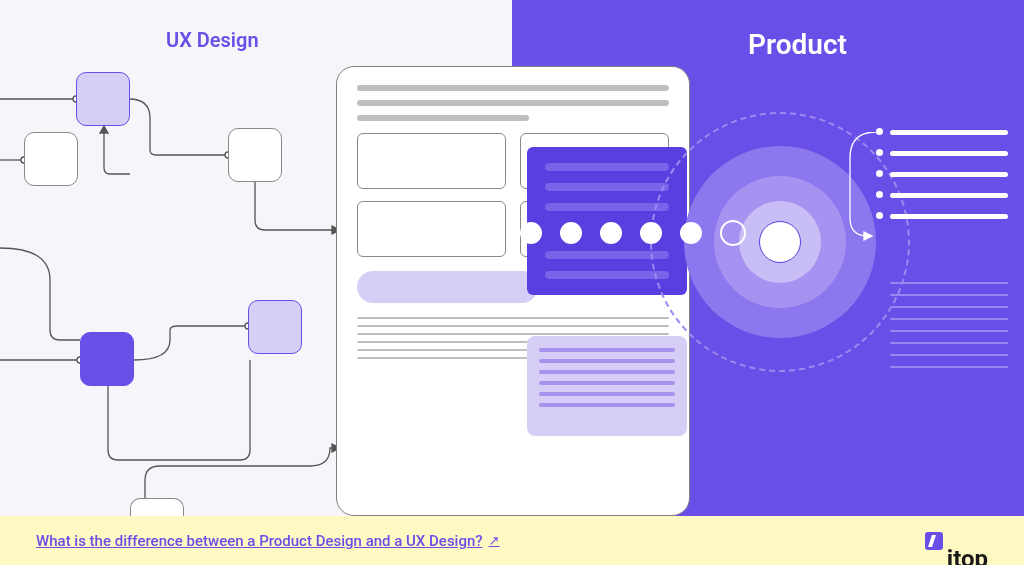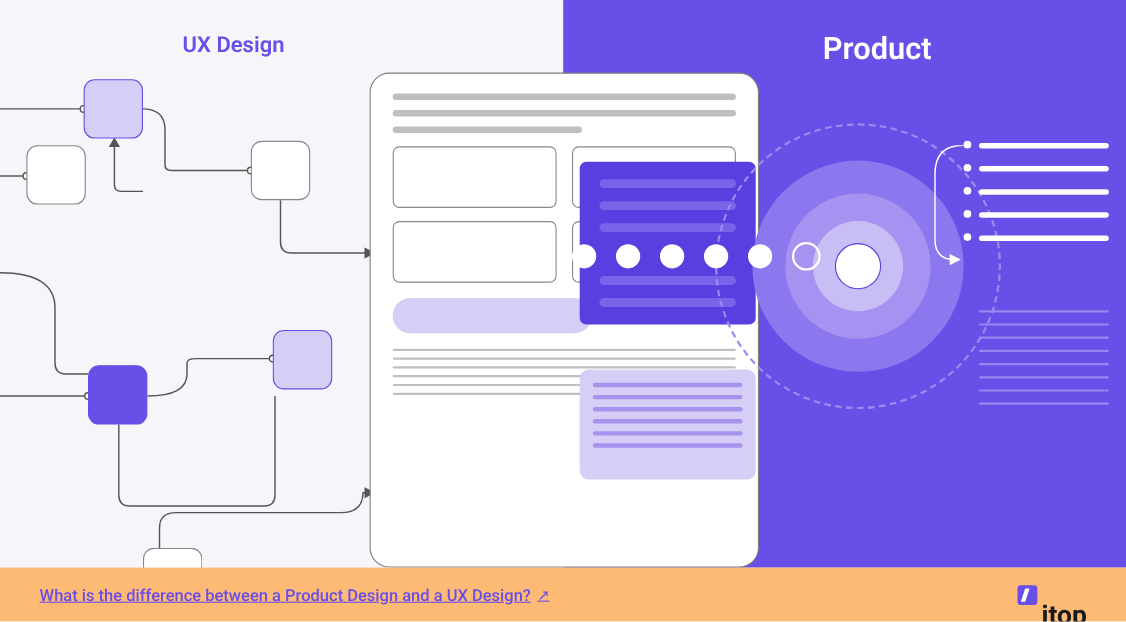--- a/index.html
+++ b/index.html
@@ -22,21 +22,21 @@
     .heading-left {
       position: absolute; top: 28px; left: 166px;
       color: #6a4ee8; font-size: 20px; font-weight: 600;
     }
     .heading-right {
       position: absolute; top: 28px; left: 748px;
       color: #fff; font-size: 28px; font-weight: 600;
     }
     .footer-bar {
       position: absolute; left: 0; bottom: 0; width: 1024px; height: 49px;
-      background: #fdba74; display: flex; align-items: center; padding: 0 36px;
+      background: #fef9c3; display: flex; align-items: center; padding: 0 36px;
       justify-content: space-between;
     }
     .footer-link {
       color: #6a4ee8; font-size: 15px; font-weight: 500;
       text-decoration: underline;
       display: inline-flex; align-items: center; gap: 6px;
     }
     .brand { display: flex; align-items: center; gap: 4px; }
     .brand-icon {
       width: 18px; height: 18px; background: #6a4ee8; border-radius: 3px;

